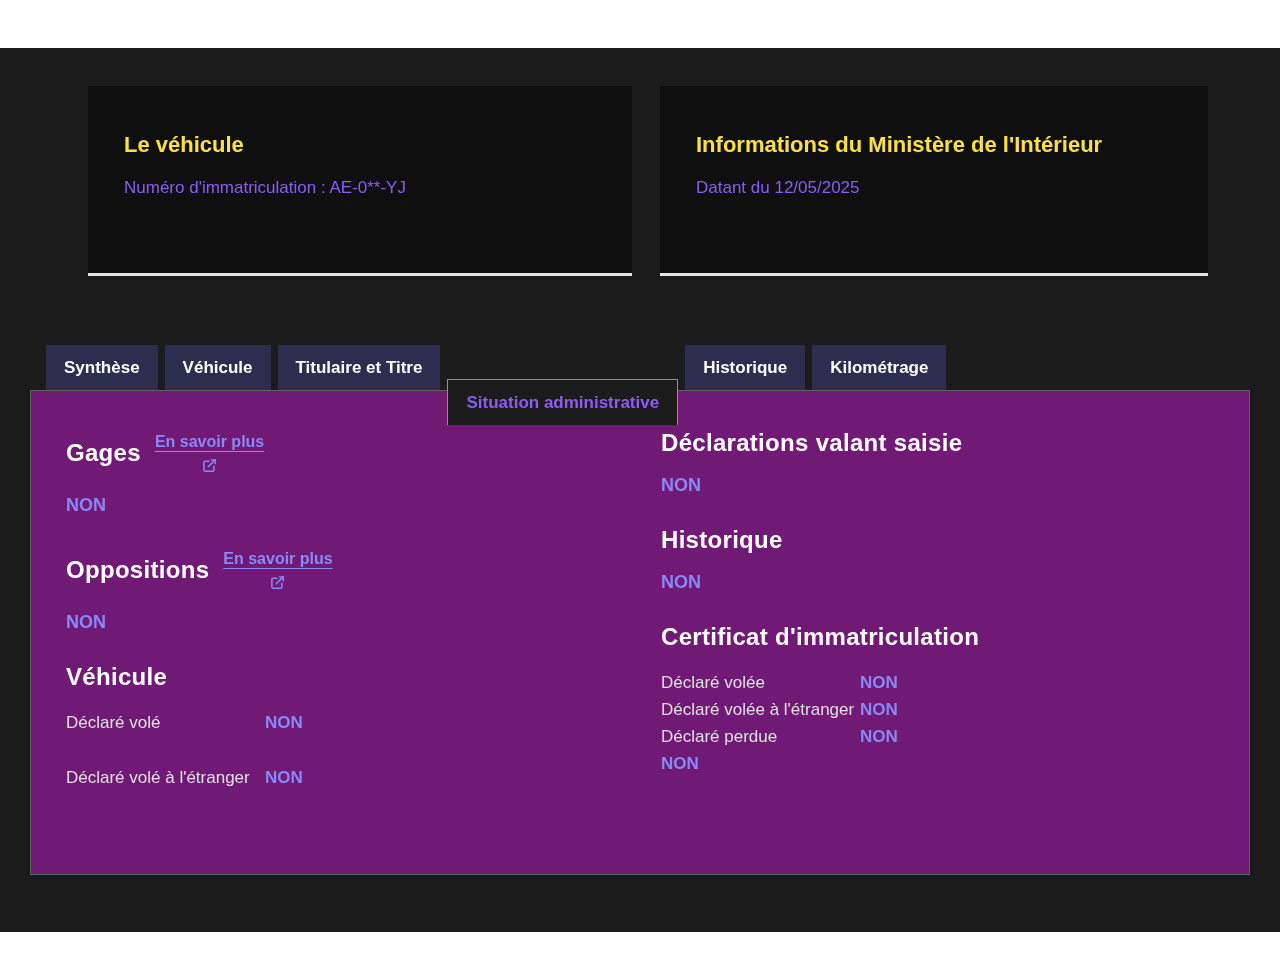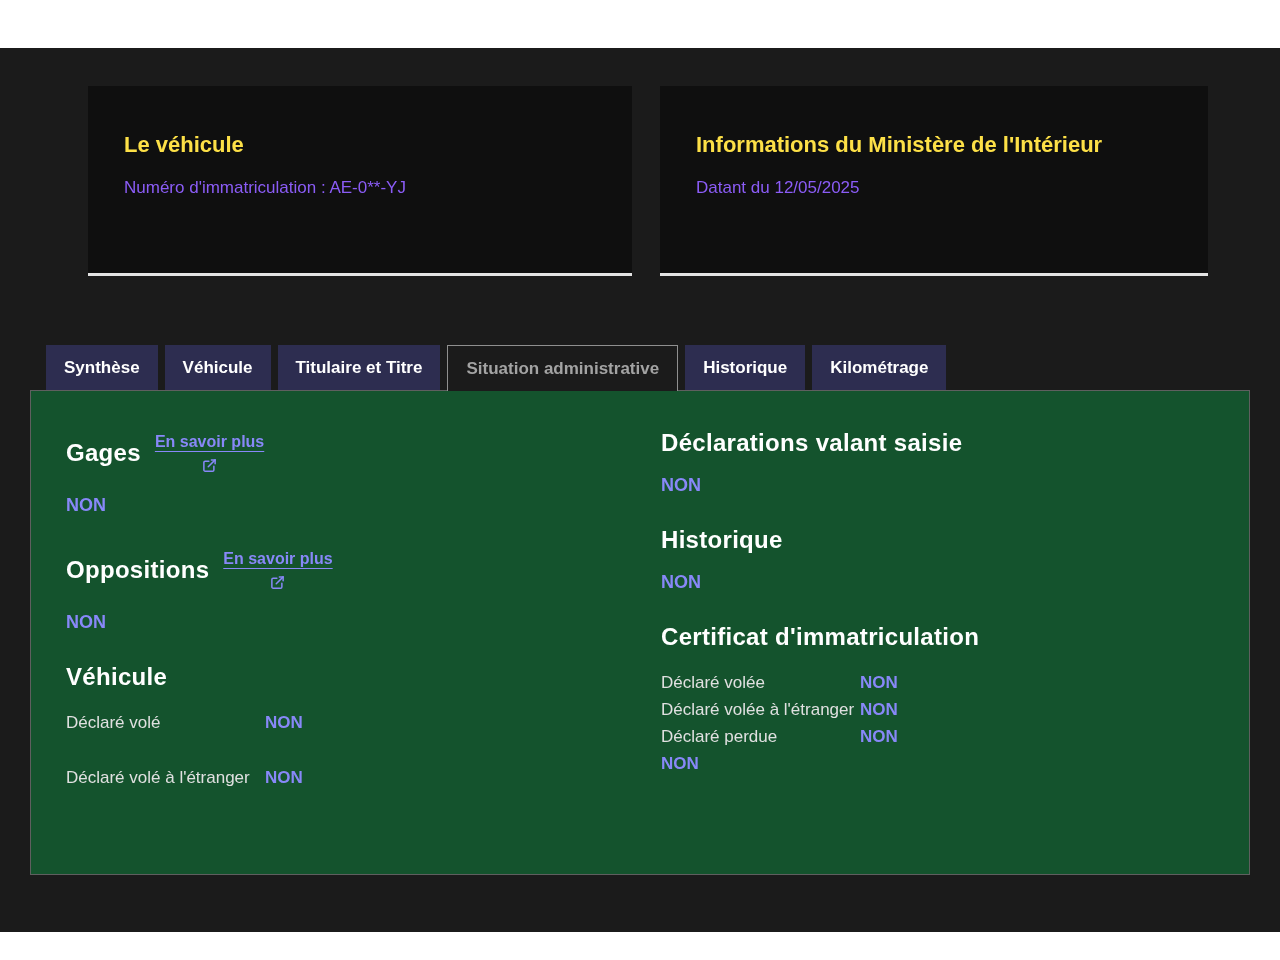--- a/index.html
+++ b/index.html
@@ -36,31 +36,32 @@
   .tabs {
     position:absolute; left:46px; top:297px; height:45px;
     display:flex; gap:7px; align-items:stretch; z-index:2;
   }
   .tab {
     font-family:inherit; font-weight:bold; font-size:17px;
     color:#ffffff; background:#2d2d50;
     border:none; padding:0 18px; cursor:pointer; white-space:nowrap;
   }
   .tab.active {
-    background:#1b1b1b; color:#a3a3a3;
+    background:#1b1b1b; color:#8b5cf6;
     border:1px solid #8f8f8f; border-bottom:none;
     height:46px;
+    margin-top:34px;
   }
 
   
   .panel {
     position:absolute; left:30px; top:342px;
     width:1220px; height:485px;
     border:1px solid #5f5f5f;
-    background:#14532d;
+    background:#701a75;
   }
   .col { position:absolute; top:38px; width:565px; }
   .col-left  { left:35px; }
   .col-right { left:630px; }
 
   .sec-head { display:flex; align-items:center; gap:14px; margin-bottom:18px; }
   .sec-title { color:#ffffff; font-size:24px; font-weight:bold; letter-spacing:0.3px; }
   .learn-link {
     color:#8888f8; font-size:16px; font-weight:bold;
     text-decoration:underline; text-underline-offset:4px;

